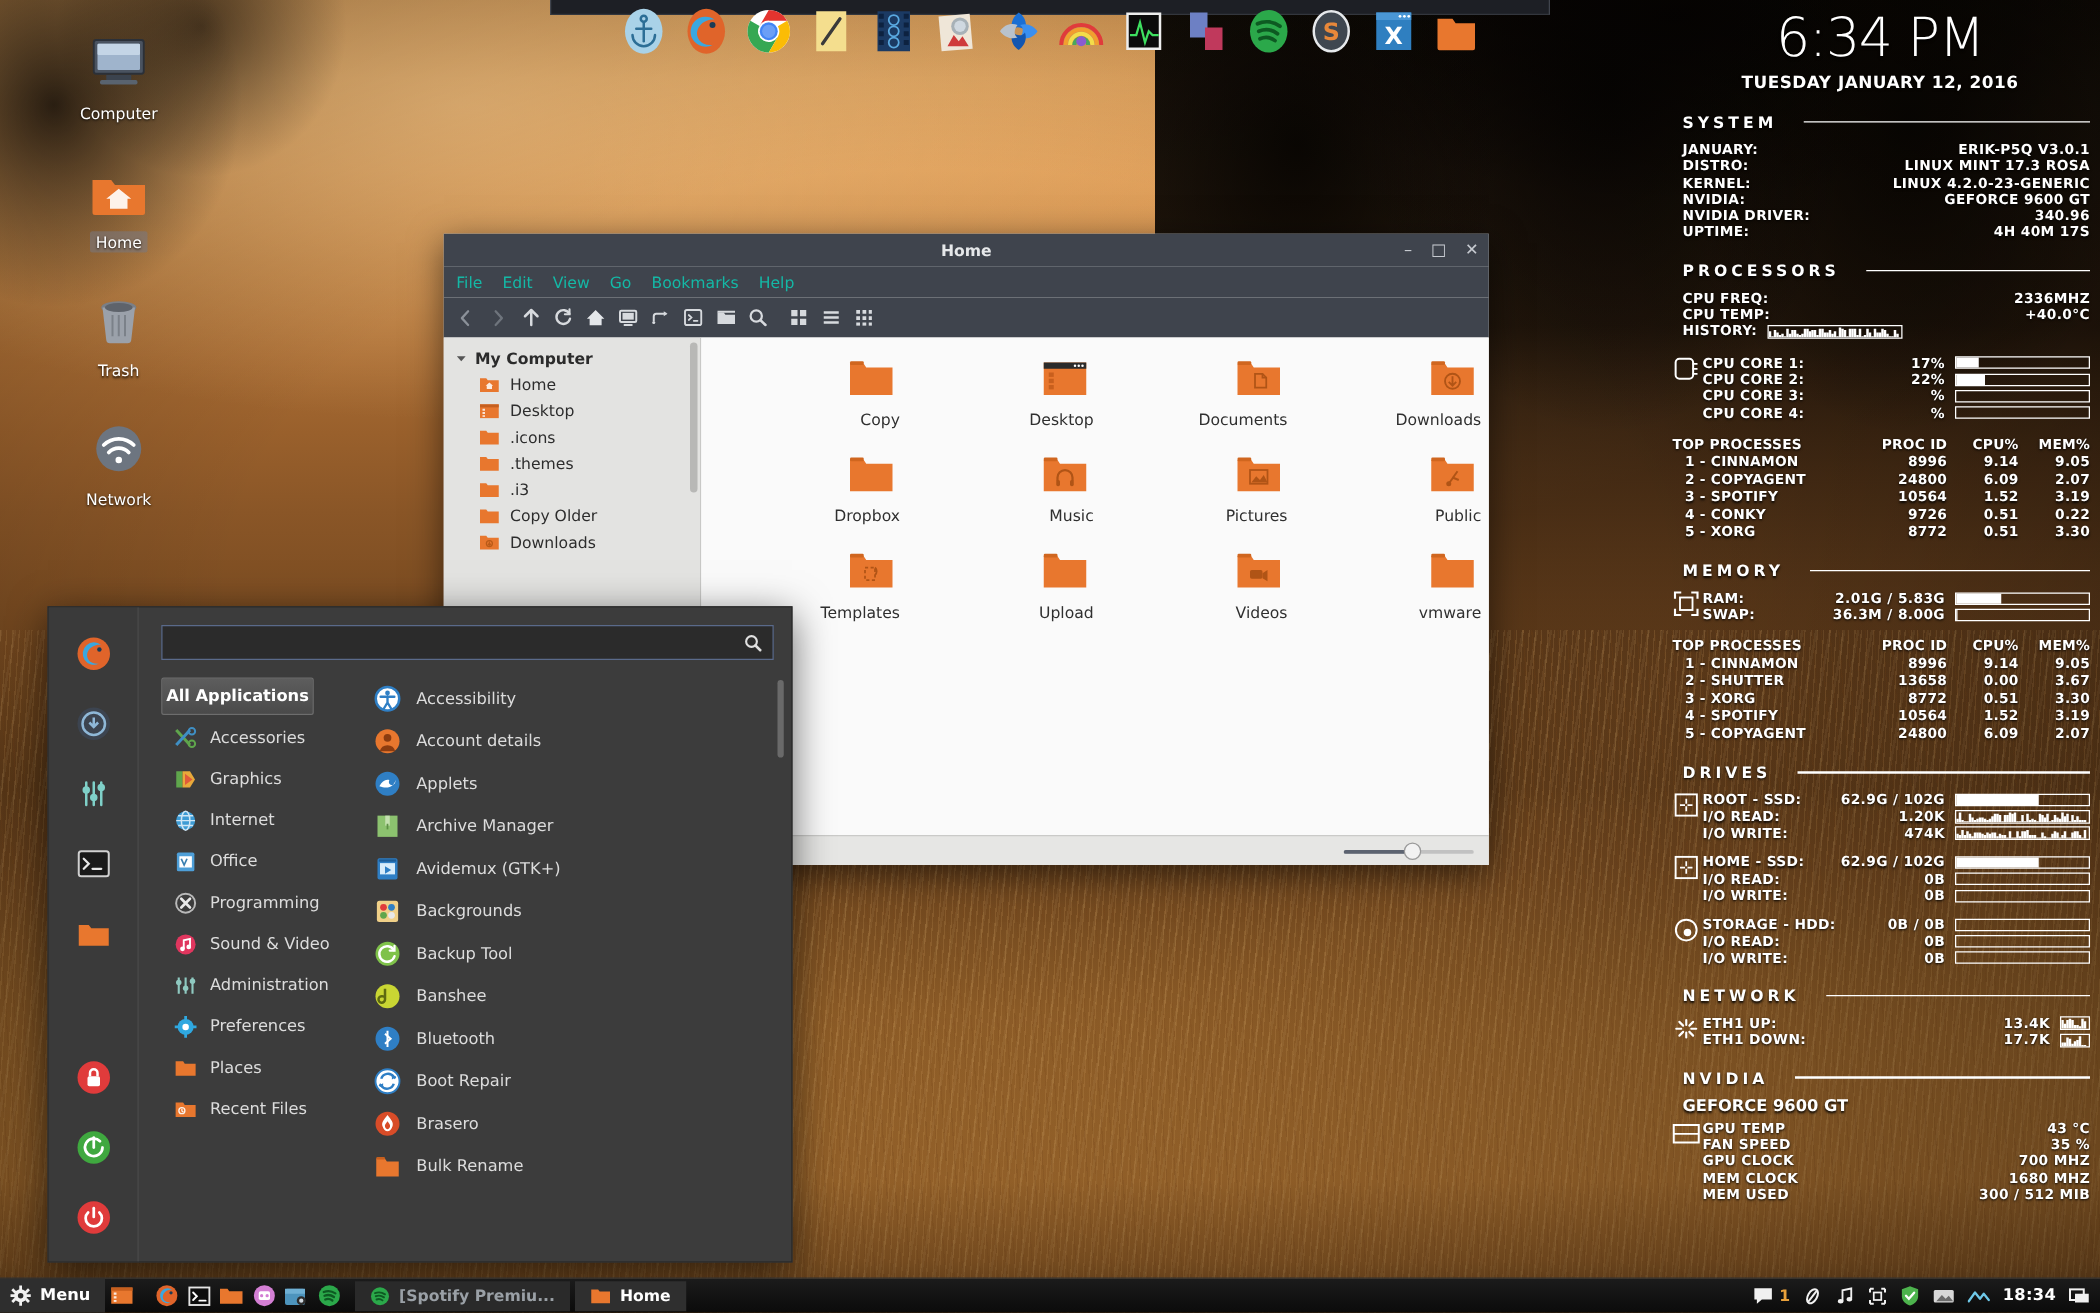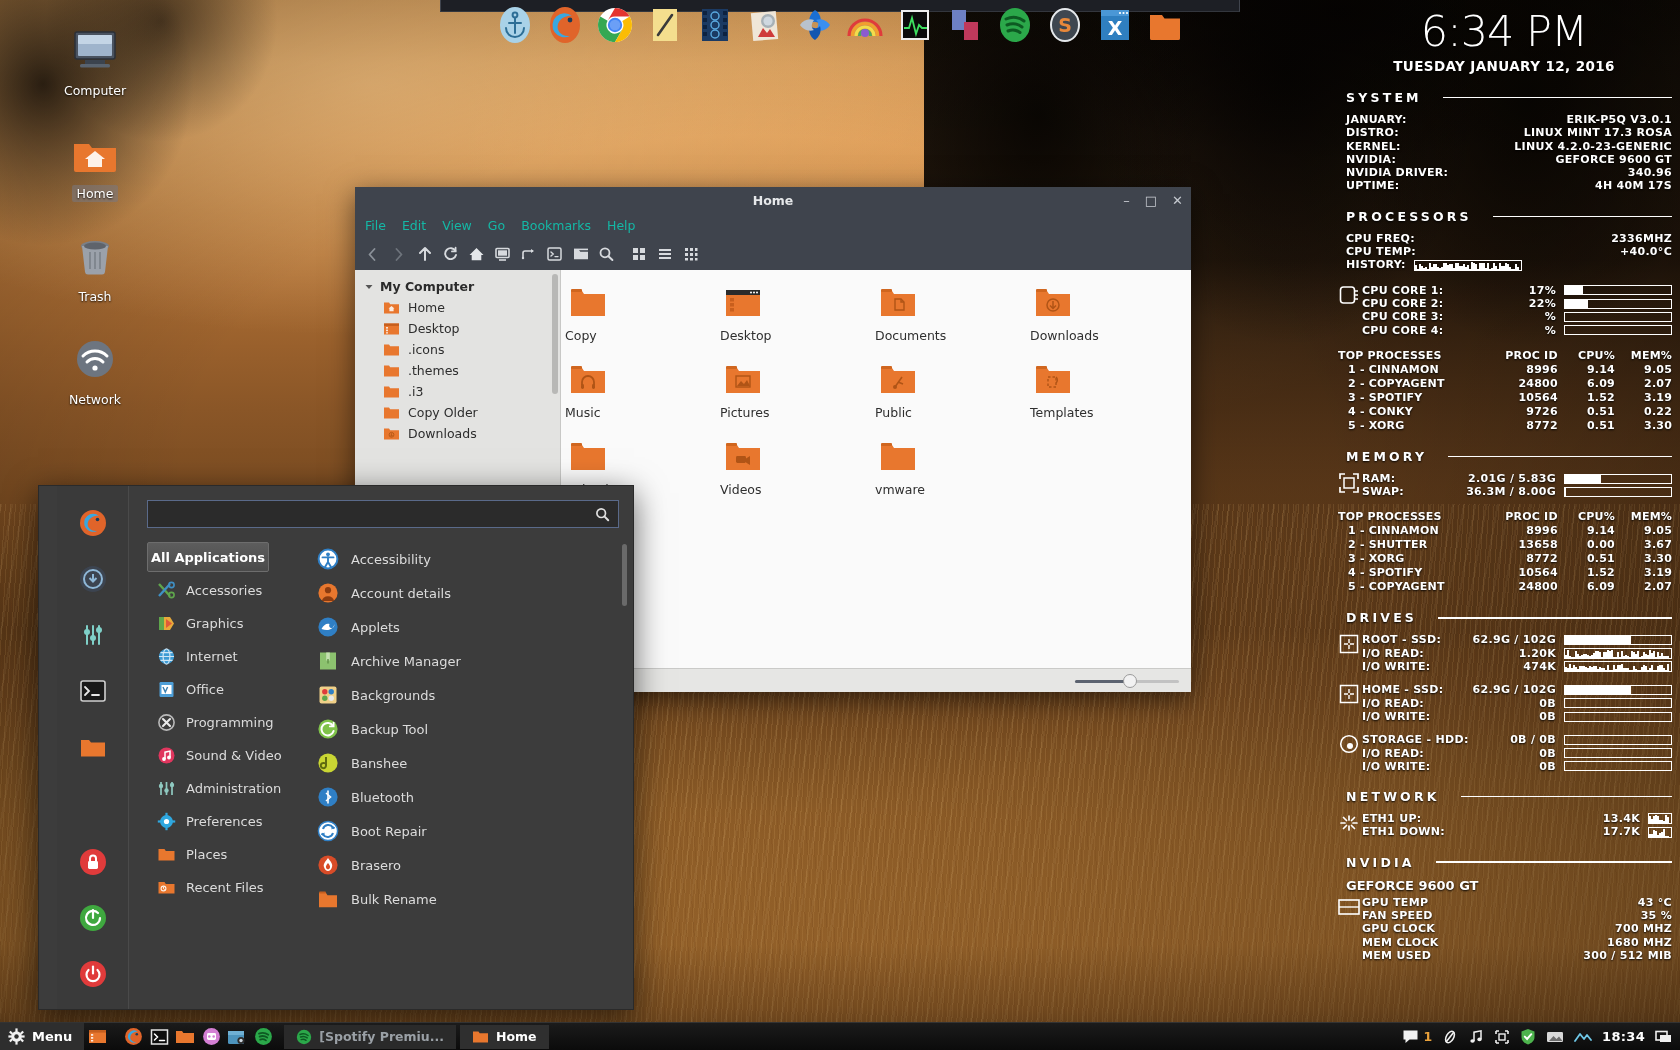--- a/index.html
+++ b/index.html
@@ -146,37 +146,37 @@
   #nemo-body{ flex:1; display:flex; min-height:0; }
   #nemo-side{
     width:206px; background:#e3e3e1; border-right:1px solid #c8c8c6;
     padding-top:6px; position:relative; overflow:hidden;
   }
   .side-root{ display:flex; align-items:center; gap:6px; padding:3px 0 3px 9px; font-size:12.5px; font-weight:bold; color:#2b2b2b;}
   .side-item{ display:flex; align-items:center; gap:8px; padding:3px 0 3px 28px; font-size:12.5px; color:#2d2d2d; cursor:pointer;}
   #side-scroll{ position:absolute; right:2px; top:4px; width:6px; height:120px; background:#b8b8b6; border-radius:3px;}
   #nemo-main{ flex:1; background:#fafafa; position:relative; overflow:hidden;}
   #grid{ display:flex; flex-wrap:wrap; align-content:flex-start; padding:14px 0 0 4px;}
-  .fitem{ width:155px; height:77px; display:flex; flex-direction:column; align-items:flex-start; cursor:pointer;}
+  .fitem{ width:155px; height:77px; display:flex; flex-direction:column; align-items:flex-end; cursor:pointer;}
   .fitem .nm{ font-size:12.5px; color:#2f2f2f; margin-top:4px; }
   #nemo-status{
     height:24px; background:#e6e6e4; border-top:1px solid #cacac8;
     display:flex; align-items:center; padding:0 12px; flex:0 0 24px;
     font-size:12px; color:#333;
   }
   #zoom-slider{ margin-left:auto; width:104px; height:14px; position:relative; }
   #zoom-slider .trk{ position:absolute; top:6px; left:0; width:100%; height:3px; background:#c2c2c2; border-radius:2px;}
   #zoom-slider .fil{ position:absolute; top:6px; left:0; width:52%; height:3px; background:#5c6370; border-radius:2px;}
   #zoom-slider .knb{ position:absolute; top:0; left:46%; width:14px; height:14px; border-radius:50%; background:#f2f2f2; border:1px solid #9a9a9a;}
 
   
   #cmenu{
     position:absolute; left:38px; top:485px; width:596px; height:525px;
     background:#3c3c3c; border:1px solid #2a2a2a; box-shadow:0 8px 30px rgba(0,0,0,.6);
-    display:flex; font-family:"DejaVu Sans", sans-serif;padding-left:18px;
+    display:flex; font-family:"DejaVu Sans", sans-serif;
   }
   #cmenu-fav{
     width:72px; background:#3a3a3a; border-right:1px solid #4a4a4a;
     display:flex; flex-direction:column; align-items:center; padding-top:20px; gap:22px;
     position:relative;
   }
   #cmenu-fav .fav{ width:34px; height:34px; display:flex; align-items:center; justify-content:center; cursor:pointer;}
   #cmenu-fav .spacer{ flex:1; }
   #cmenu-right{ flex:1; display:flex; flex-direction:column; padding:14px 0 0 0;}
   #searchbox{
@@ -1208,20 +1208,27 @@
         <div class="fitem">
           <svg width="46" height="40" viewBox="0 0 46 40">
               <path d="M6 7 h11 l2 3 h21 v22 H6 Z" fill="#e8772e"></path>
               <rect x="6" y="5" width="11" height="3" rx="1" fill="#d0661f"></rect>
               <circle cx="23" cy="21" r="6" fill="none" stroke="#b05416" stroke-width="1.5"></circle>
               <path d="M23 17 v7 M20 21.5 l3 3 3-3" stroke="#b05416" stroke-width="1.5" fill="none"></path>
             </svg>
           <span class="nm">Downloads</span>
         </div>
 
+        <div class="fitem">
+          <svg width="46" height="40" viewBox="0 0 46 40">
+              <path d="M6 7 h11 l2 3 h21 v22 H6 Z" fill="#e8772e"></path>
+              <rect x="6" y="5" width="11" height="3" rx="1" fill="#d0661f"></rect>
+            </svg>
+          <span class="nm">Dropbox</span>
+        </div>
 
         <div class="fitem">
           <svg width="46" height="40" viewBox="0 0 46 40">
               <path d="M6 7 h11 l2 3 h21 v22 H6 Z" fill="#e8772e"></path>
               <rect x="6" y="5" width="11" height="3" rx="1" fill="#d0661f"></rect>
               <path d="M17 24 v-3 a6 6 0 0 1 12 0 v3" fill="none" stroke="#b05416" stroke-width="1.8"></path>
               <rect x="16" y="23" width="3" height="5" rx="1.4" fill="#b05416"></rect>
               <rect x="27" y="23" width="3" height="5" rx="1.4" fill="#b05416"></rect>
             </svg>
           <span class="nm">Music</span>
@@ -1503,20 +1510,29 @@
 
         <div class="app">
           <svg width="22" height="22" viewBox="0 0 22 22">
               <rect x="3" y="2.5" width="16" height="17" fill="#8cc26f"></rect>
               <rect x="9.2" y="2.5" width="3.6" height="8" fill="#c4e0b0"></rect>
               <rect x="10.3" y="9" width="1.4" height="4.5" fill="#5e8f46"></rect>
             </svg>
           <span>Archive Manager</span>
         </div>
 
+        <div class="app">
+          <svg width="22" height="22" viewBox="0 0 22 22">
+              <rect x="3" y="2.5" width="16" height="17" rx="1.5" fill="#2f7fc5"></rect>
+              <rect x="5" y="6.5" width="12" height="9" fill="#d8ecfa"></rect>
+              <path d="M9 9 l5 3 -5 3 z" fill="#2f7fc5"></path>
+              <rect x="4" y="3.5" width="14" height="1.8" fill="#1e5d97"></rect>
+            </svg>
+          <span>Avidemux (GTK+)</span>
+        </div>
 
         <div class="app">
           <svg width="22" height="22" viewBox="0 0 22 22">
               <rect x="2.5" y="2.5" width="17" height="17" rx="2" fill="#f0d088"></rect>
               <circle cx="7.8" cy="7.8" r="2.7" fill="#e03b3b"></circle>
               <circle cx="14.2" cy="7.8" r="2.7" fill="#2f7fc5"></circle>
               <circle cx="7.8" cy="14.2" r="2.7" fill="#5fa64c"></circle>
               <circle cx="14.2" cy="14.2" r="2.7" fill="#e8e8e8"></circle>
             </svg>
           <span>Backgrounds</span>

